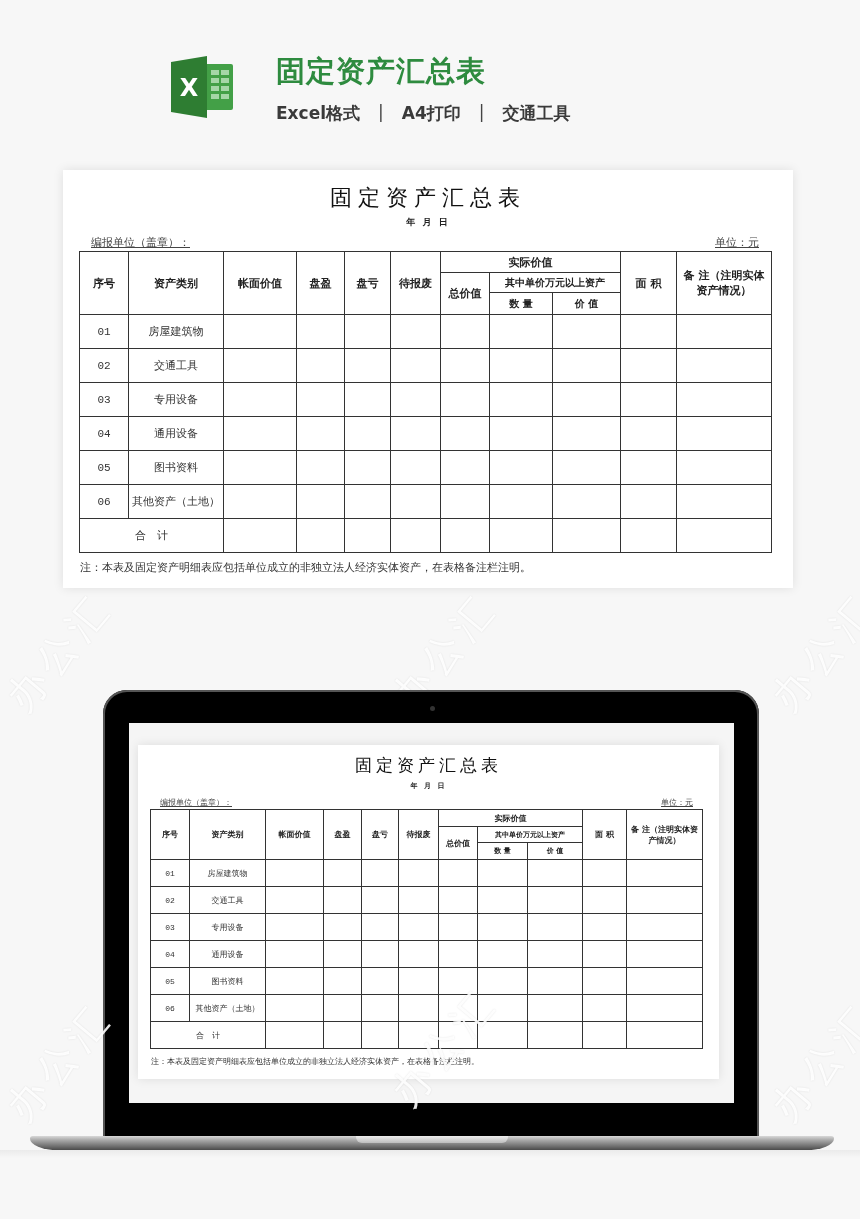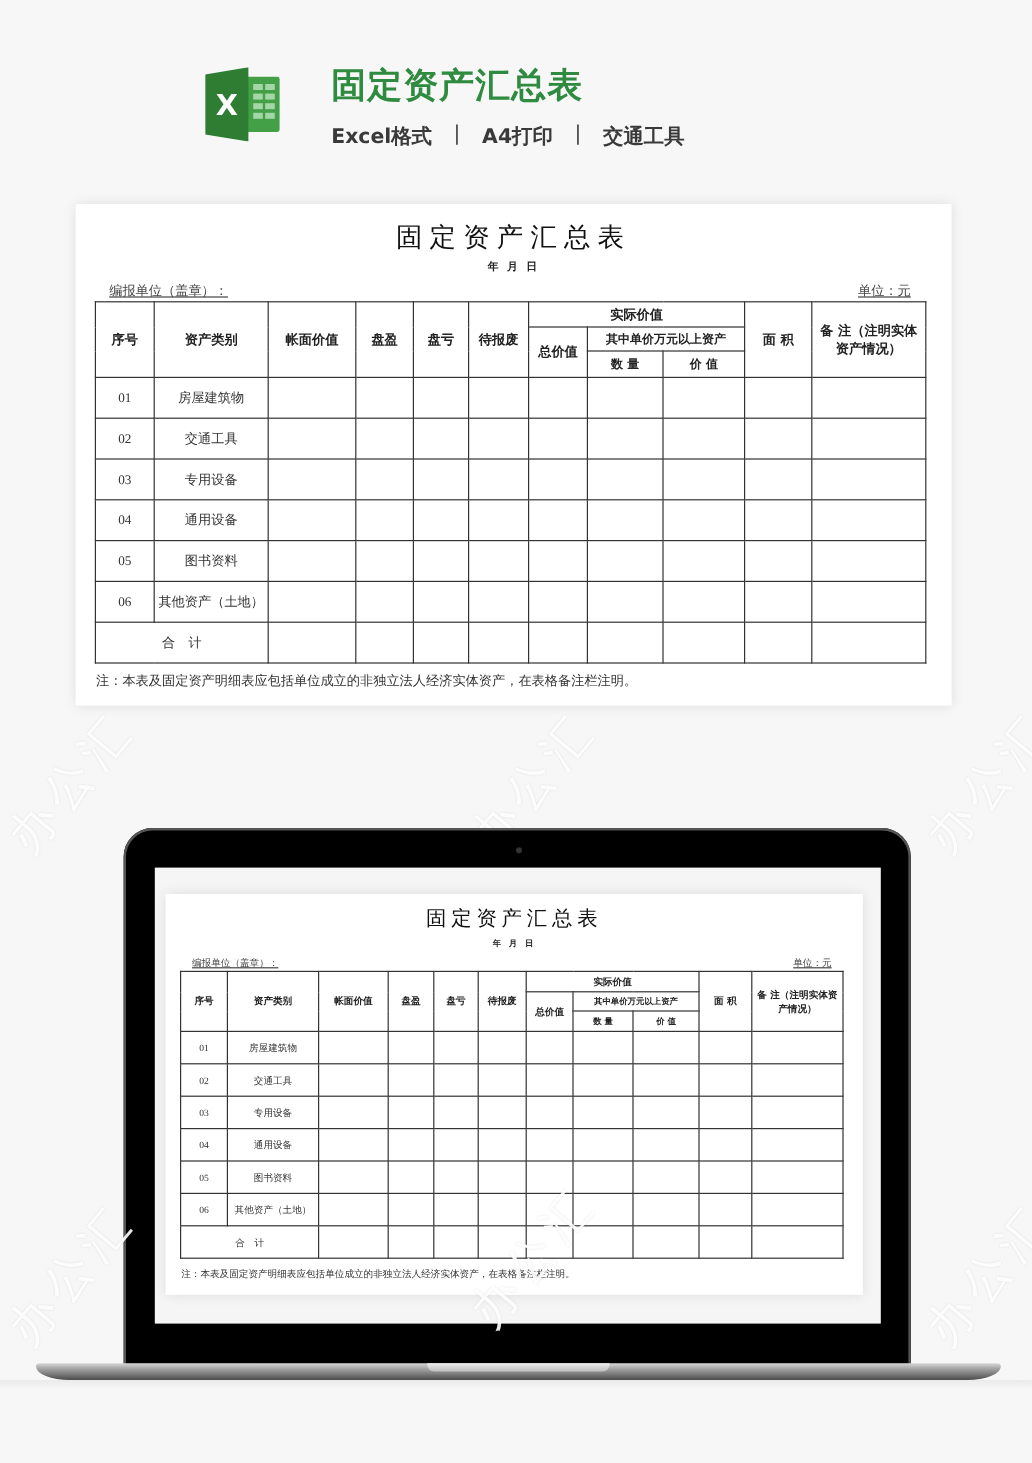--- a/index.html
+++ b/index.html
@@ -38,21 +38,21 @@
   .paper .note { position: absolute; color: #333; white-space: nowrap; }
 
   table.grid {
     position: absolute; border-collapse: collapse; table-layout: fixed;
   }
   table.grid td {
     border: 1px solid #333; text-align: center; vertical-align: middle;
     color: #222; padding: 0; overflow: hidden;
   }
   table.grid td.h { font-family: "DejaVu Sans", sans-serif; font-weight: bold; }
-  table.grid td.b { font-family: Liberation Serif, serif; color: #333; }
+  table.grid td.b { font-family: Liberation Mono, monospace; color: #333; }
 
   
   .p1 { left: 63px; top: 170px; width: 730px; height: 418px; }
   .p1 .sheet-title { top: 183px; }
   .p1 .sheet-title { top: 13px; font-size: 22px; }
   .p1 .sheet-date { top: 46px; font-size: 9px; }
   .p1 .unit-left { left: 28px; top: 65px; font-size: 11px; }
   .p1 .unit-right { right: 34px; top: 65px; font-size: 11px; }
   .p1 table.grid { left: 16px; top: 81px; width: 692px; }
   .p1 table.grid td { font-size: 11px; }

